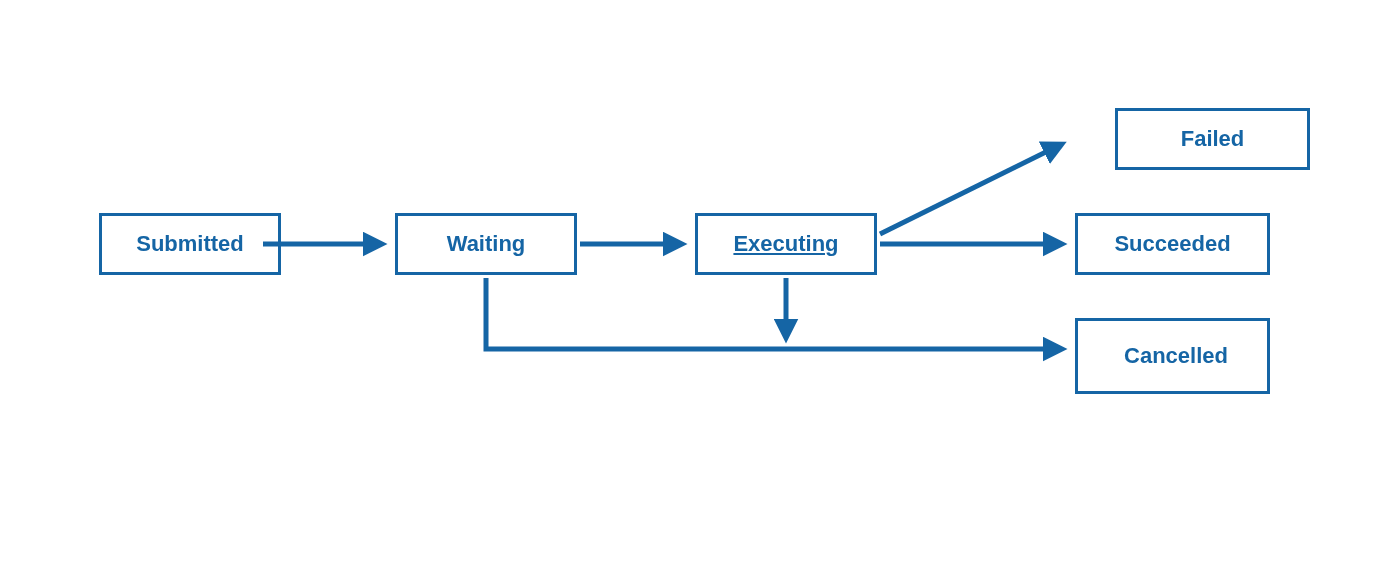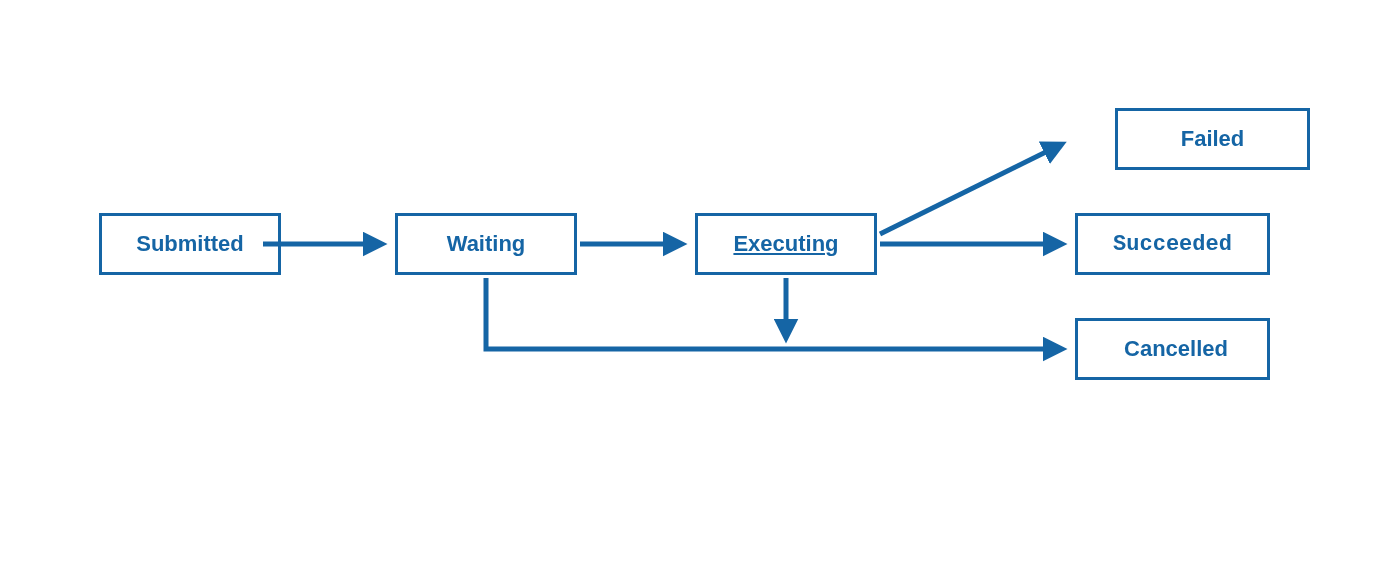--- a/index.html
+++ b/index.html
@@ -42,25 +42,25 @@
 </div>
 
 <div class="state-box" style="left:695px; top:213px; width:182px; height:62px;text-decoration:underline;">
   <span>Executing</span>
 </div>
 
 <div class="state-box" style="left:1075px; top:108px; width:195px; height:62px;margin-left:40px;">
   <span>Failed</span>
 </div>
 
-<div class="state-box" style="left:1075px; top:213px; width:195px; height:62px;font-family:Liberation Mono, monospace;">
+<div class="state-box" style="left:1075px; top:213px; width:195px; height:62px;">
   <span>Succeeded</span>
 </div>
 
-<div class="state-box" style="left:1075px; top:318px; width:195px; height:62px;padding-left:7px;">
+<div class="state-box" style="left:1075px; top:318px; width:195px; height:76px;padding-left:7px;">
   <span>Cancelled</span>
 </div>
 
 <svg class="arrow-svg" viewBox="0 0 1392 562">
   <defs>
     <marker id="arrowhead" markerWidth="5" markerHeight="5" refX="3.5" refY="2.5" orient="auto">
       <polygon points="0 0, 5 2.5, 0 5" fill="#1565a5"></polygon>
     </marker>
   </defs>
 

